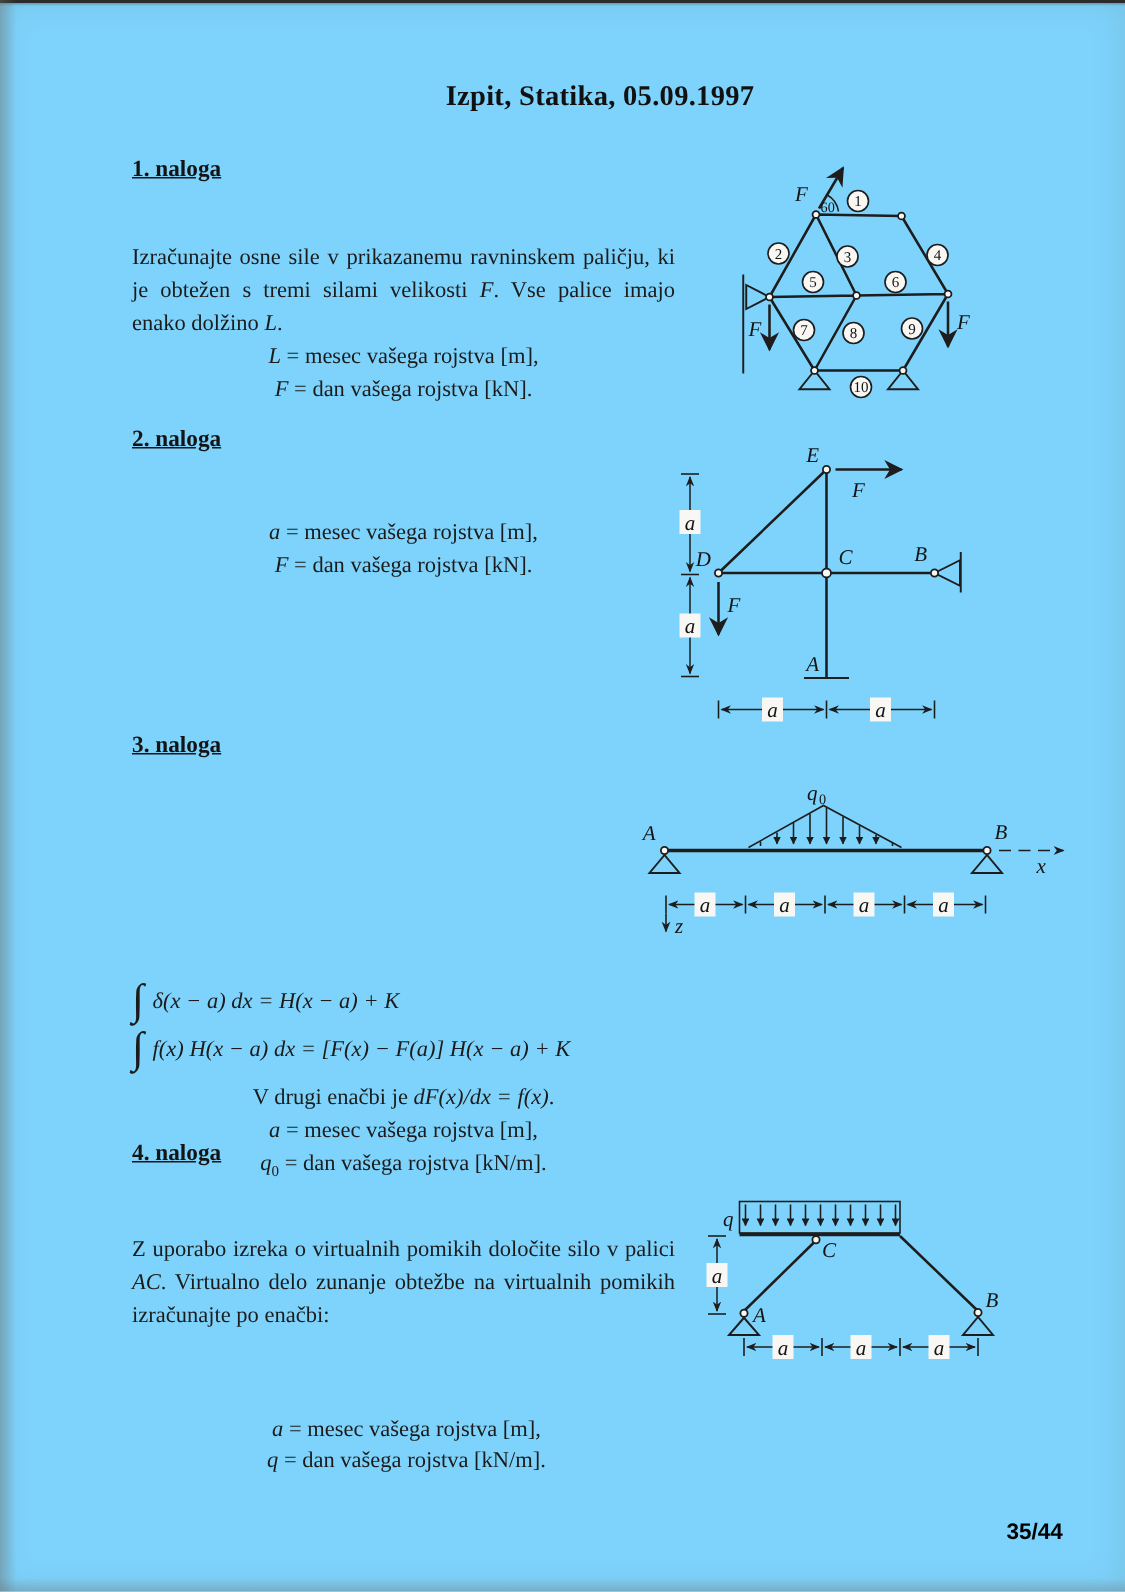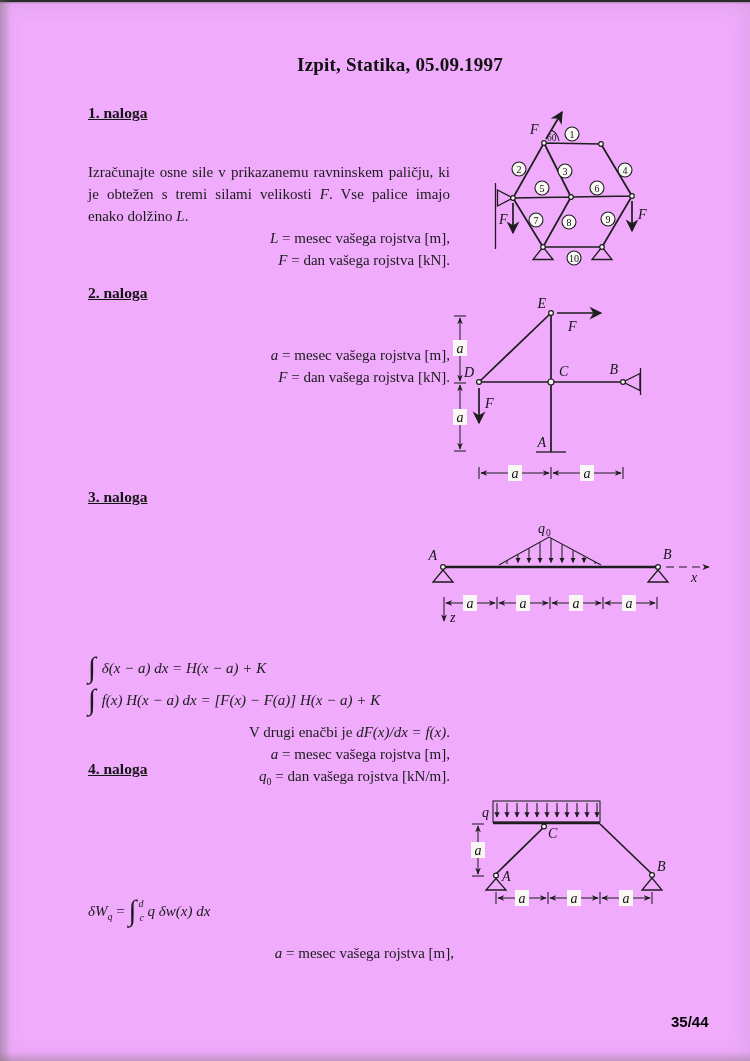--- a/index.html
+++ b/index.html
@@ -1,31 +1,31 @@
 <!DOCTYPE html>
 <html><head>
 <meta charset="utf-8">
 <style>
   html,body{margin:0;padding:0;}
   body{width:750px;height:1061px;background:#f8f7f3;font-family:"Liberation Serif",serif;}
-  .page{position:relative;width:750px;height:1061px;background:#f0abfc;overflow:hidden;
+  .page{position:relative;width:750px;height:1061px;background:#7dd3fc;overflow:hidden;
         box-shadow:inset 0 0 22px rgba(95,95,88,.16);}
   .edge-top{position:absolute;top:0;left:0;right:0;height:4px;
         background:linear-gradient(180deg,#2b2b2b 0 2px,rgba(60,60,60,.35) 2px,rgba(60,60,60,0));}
   .edge-left{position:absolute;left:0;top:0;bottom:0;width:11px;
         background:linear-gradient(90deg,rgba(110,110,102,.40),rgba(110,110,102,0));}
   .edge-bottom{position:absolute;left:0;right:0;bottom:0;height:9px;
         background:linear-gradient(0deg,rgba(110,110,102,.30),rgba(110,110,102,0));}
   .title{position:absolute;left:50px;top:54px;width:700px;text-align:center;
         font-weight:bold;font-size:19px;color:#111;letter-spacing:.2px;}
   .sec-heading{position:absolute;left:88px;font-weight:bold;font-size:15.5px;color:#141414;text-decoration:underline;}
   .body-text{position:absolute;left:88px;width:362px;font-size:15px;line-height:22px;
         color:#1b1b1b;text-align:justify;margin-top:40px;}
   .body-text p{margin:0;}
-  .def-line{text-align:right;}
+  .def-line{text-align:center;}
   .eq{position:absolute;left:88px;font-size:15px;line-height:32px;color:#1b1b1b;white-space:nowrap;margin-top:40px;}
   .int{font-size:29px;font-style:normal;vertical-align:-4px;line-height:0;margin-right:2px;}
   .sub{font-size:10px;vertical-align:-4px;}
   .isup{font-size:10px;vertical-align:9px;font-style:italic;}
   .isub{font-size:10px;vertical-align:-5px;font-style:italic;margin-left:-4px;}
   i{font-style:italic;}
   .footer-url{position:absolute;left:44px;top:1070px;font-family:Liberation Mono, monospace;
         font-weight:bold;font-size:13px;color:#000;}
   .page-num{position:absolute;left:671px;top:1013px;font-family:"Liberation Sans",sans-serif;
         font-weight:bold;font-size:15px;color:#000;}
@@ -278,23 +278,26 @@
       <rect class="lbg" x="516" y="595" width="14" height="16"></rect>
       <text x="523" y="608" text-anchor="middle">a</text>
       <rect class="lbg" x="569" y="595" width="14" height="16"></rect>
       <text x="576" y="608" text-anchor="middle">a</text>
       <rect class="lbg" x="622" y="595" width="14" height="16"></rect>
       <text x="629" y="608" text-anchor="middle">a</text>
     </g>
   </svg>
 
   <div class="sec-heading" style="top:760px">4. naloga</div>
-  <div class="eq" style="top:848px"><i>δW</i><i class="sub">q</i><span> = </span><span class="int">∫</span><span class="isup">d</span><span class="isub">c</span><i> q δw(x) dx</i></div>
+  <div class="body-text" style="top:782px">
+    <p><span>Z uporabo izreka o virtualnih pomikih določite silo v palici </span><i>AC</i><span>.  Virtualno delo zunanje obtežbe na virtualnih pomikih izračunajte po enačbi:</span></p>
+  </div>
   <div class="body-text" style="top:903px;width:366px;line-height:21px">
     <div class="def-line"><i>a</i><span> = mesec vašega rojstva [m],</span></div>
+    <div class="def-line"><i>q</i><span> = dan vašega rojstva [kN/m].</span></div>
   </div>
 
   <svg class="diag" style="left:458px;top:778px" width="242" height="132" viewBox="458 778 242 132">
     <defs>
       <marker id="da4" viewBox="0 0 10 10" refX="9" refY="5" markerWidth="7" markerHeight="7" orient="auto-start-reverse">
         <path d="M0,1 L10,5 L0,9 L3,5 Z"></path>
       </marker>
       <marker id="sa4" viewBox="0 0 10 10" refX="9" refY="5" markerWidth="5" markerHeight="5" orient="auto">
         <path d="M0,0 L10,5 L0,10 Z"></path>
       </marker>

